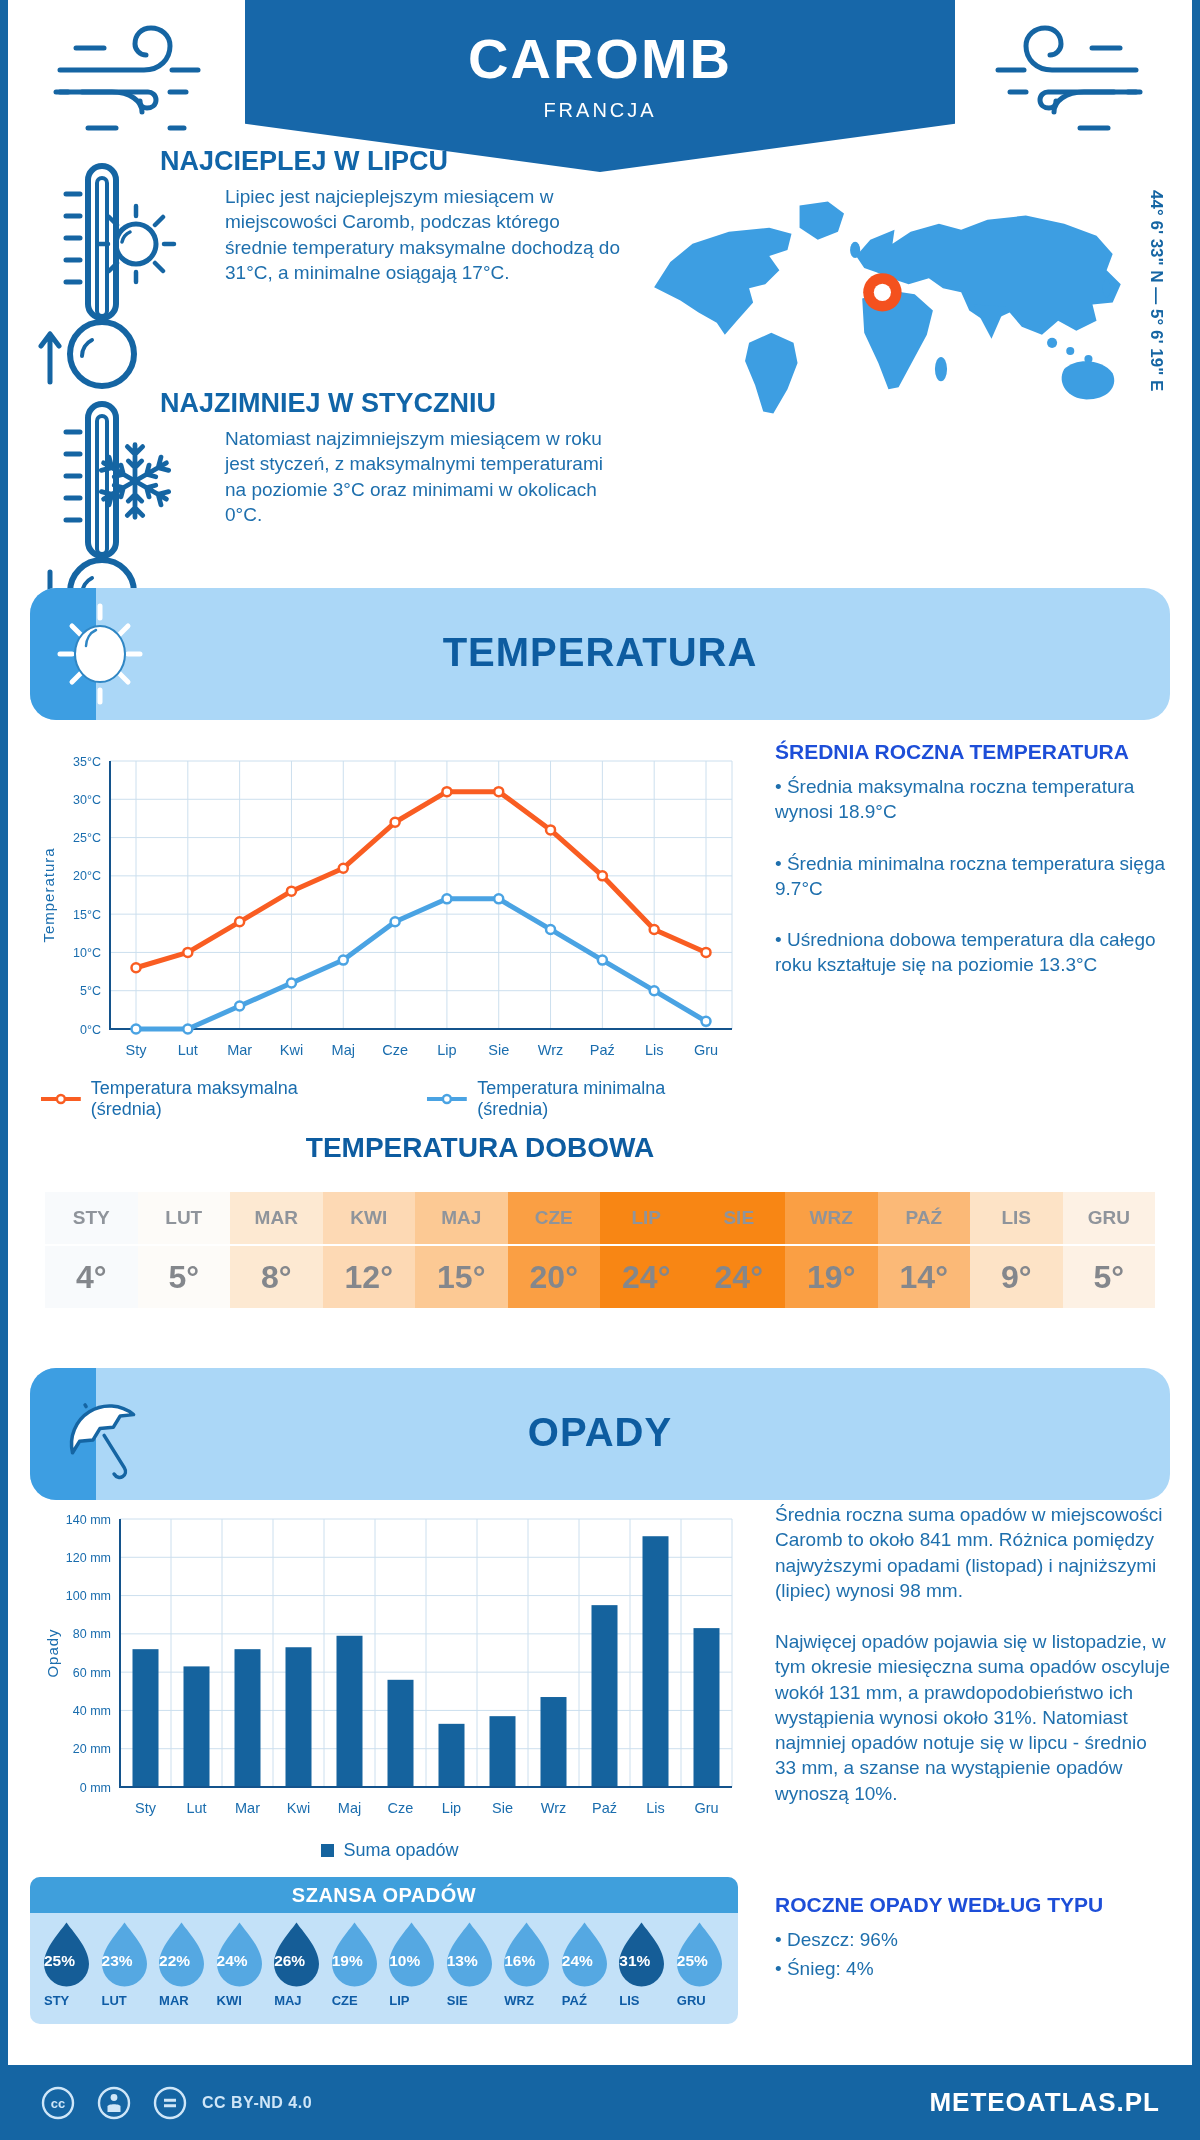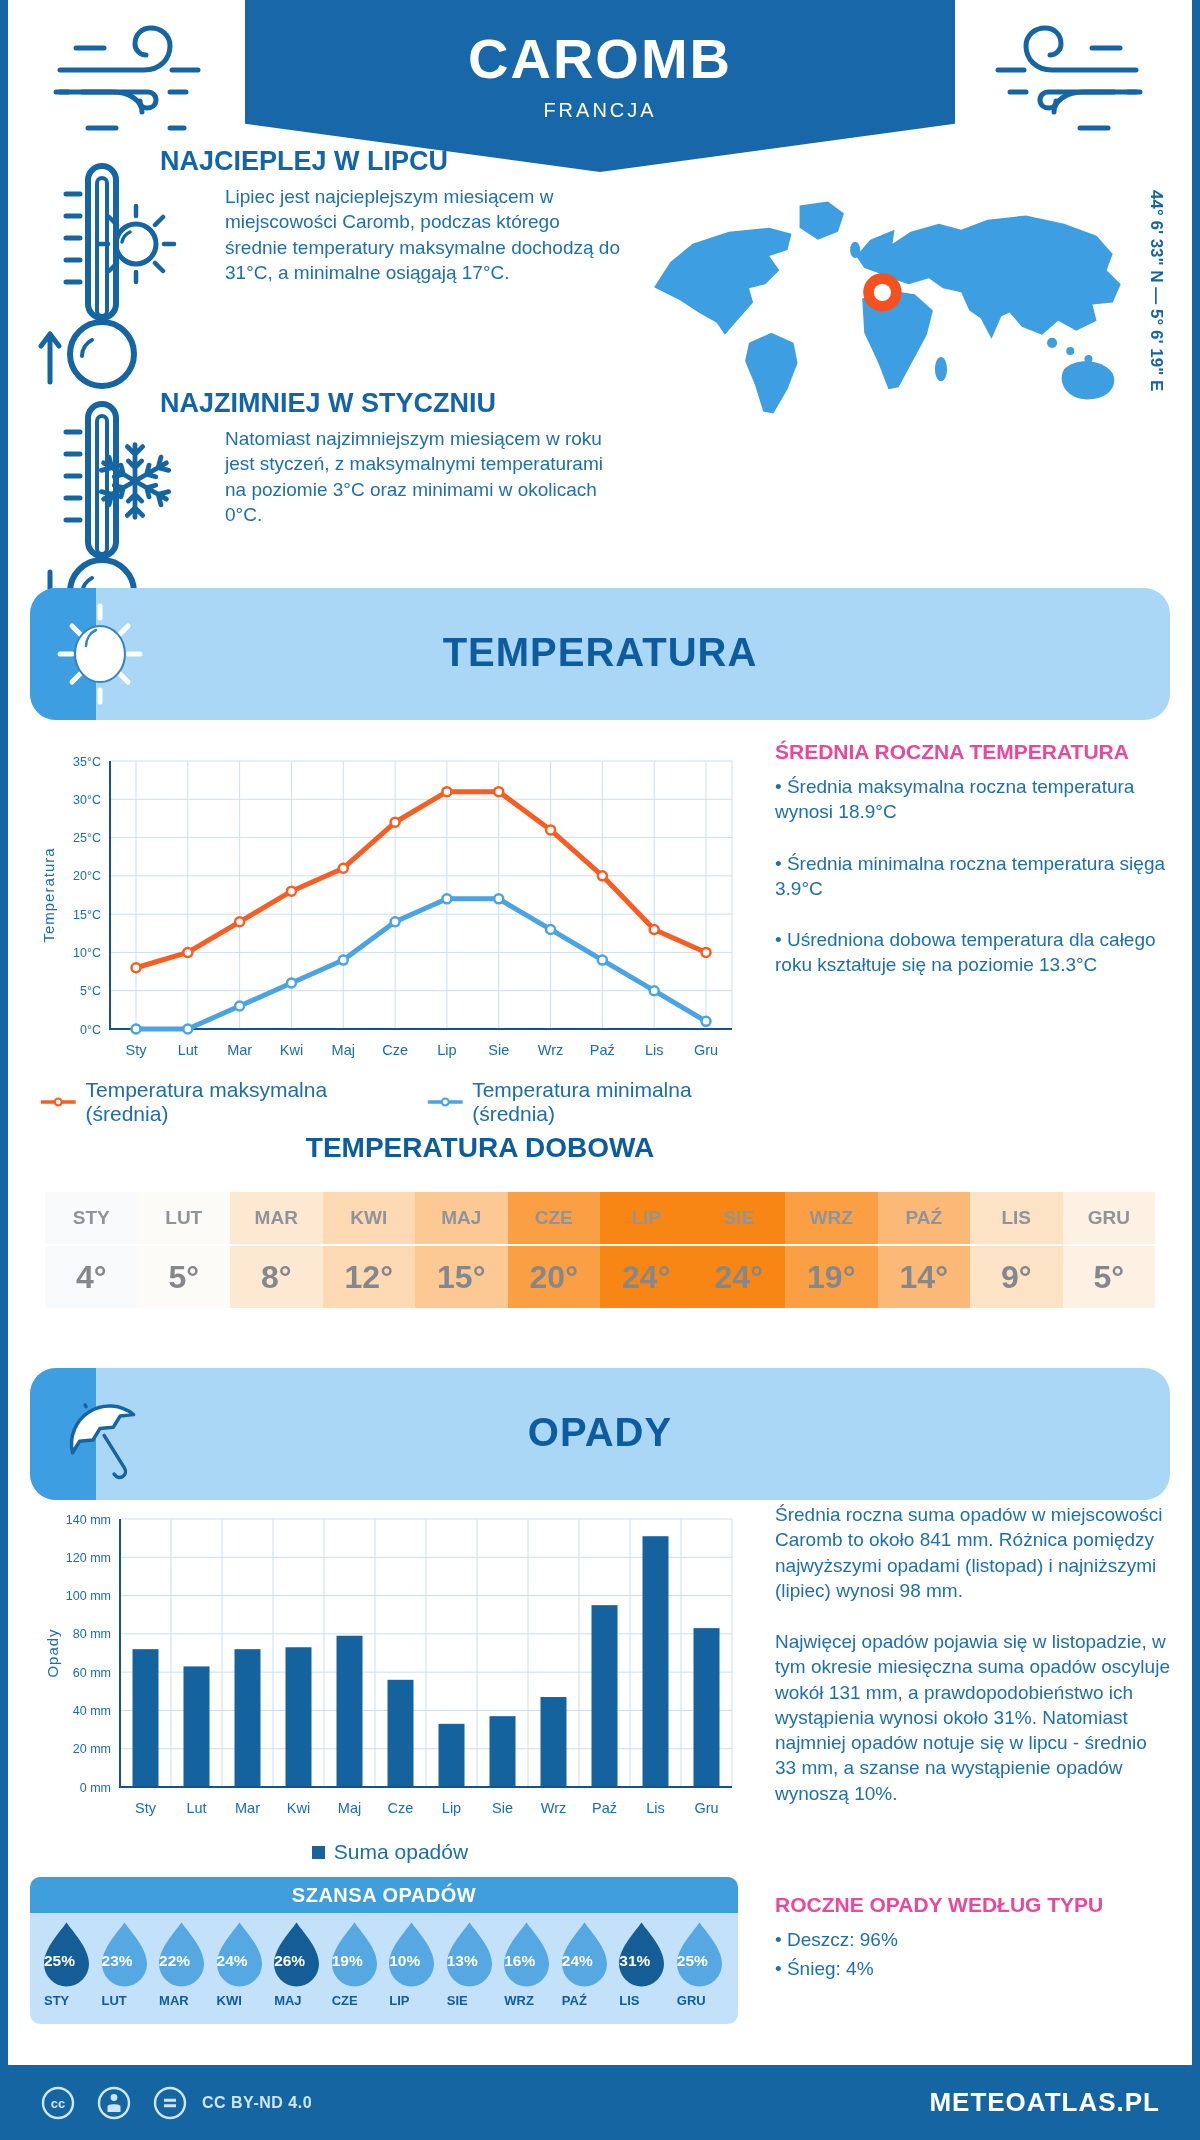--- a/index.html
+++ b/index.html
@@ -28,26 +28,26 @@
   
   .sec-banner{position:absolute;left:30px;width:1140px;height:132px;background:#abd7f7;border-radius:26px;}
   .sec-accent{position:absolute;left:0;top:0;width:66px;height:132px;background:#3d9ee2;border-radius:26px 0 0 26px;}
   .sec-title{position:absolute;left:0;right:0;top:42px;text-align:center;font-size:40px;
              font-weight:bold;color:#0d5ca0;letter-spacing:1px;}
   .sec-icon{position:absolute;left:22px;top:14px;}
 
   
   .chart-box{position:absolute;left:40px;width:700px;height:335px;}
   .legend{position:absolute;left:40px;width:700px;display:flex;justify-content:center;gap:54px;}
-  .leg-item{display:flex;align-items:center;gap:9px;font-size:21px;color:#1a6dae;}
+  .leg-item{display:flex;align-items:center;gap:9px;font-size:18px;color:#1a6dae;}
   .leg-sq{width:13px;height:13px;background:#15639e;display:inline-block;}
 
   
   .col-r{position:absolute;left:775px;width:395px;}
-  .col-r h3{margin:0 0 10px 0;font-size:21px;font-weight:bold;color:#ec4899;}
+  .col-r h3{margin:0 0 10px 0;font-size:21px;font-weight:bold;color:#1d4ed8;}
   .col-r p{margin:0 0 26px 0;font-size:19px;line-height:1.33;color:#1e6fad;}
 
   
   .dt-title{position:absolute;left:0;width:960px;text-align:center;font-size:28px;
             font-weight:bold;color:#0d5ca0;}
   .dt{position:absolute;left:45px;top:1192px;width:1110px;display:flex;}
   .dt-col{flex:1;}
   .dt-m{height:52px;display:flex;align-items:center;justify-content:center;font-weight:bold;
         font-size:19px;color:#8f949b;border-bottom:2px solid #fff;}
   .dt-v{height:62px;display:flex;align-items:center;justify-content:center;font-weight:bold;
@@ -260,21 +260,21 @@
           <line x1="1" y1="6" x2="41" y2="6" stroke="#4aa3e3" stroke-width="4"></line>
           <circle cx="21" cy="6" r="4" fill="#fff" stroke="#4aa3e3" stroke-width="2.5"></circle>
         </svg>
       <span>Temperatura minimalna (średnia)</span>
     </div>
   </div>
 
   <div class="col-r" style="top:740px">
     <h3>ŚREDNIA ROCZNA TEMPERATURA</h3>
     <p>• Średnia maksymalna roczna temperatura wynosi 18.9°C</p>
-    <p>• Średnia minimalna roczna temperatura sięga 3.9°C</p>
+    <p>• Średnia minimalna roczna temperatura sięga 9.7°C</p>
     <p>• Uśredniona dobowa temperatura dla całego roku kształtuje się na poziomie 13.3°C</p>
   </div>
 
   <div class="dt-title" style="top:1132px">TEMPERATURA DOBOWA</div>
   <div class="dt">
       <div class="dt-col">
         <div class="dt-m" style="background: rgb(248, 250, 252);">STY</div>
         <div class="dt-v" style="background: rgb(248, 250, 252);">4°</div>
       </div>
       <div class="dt-col">

